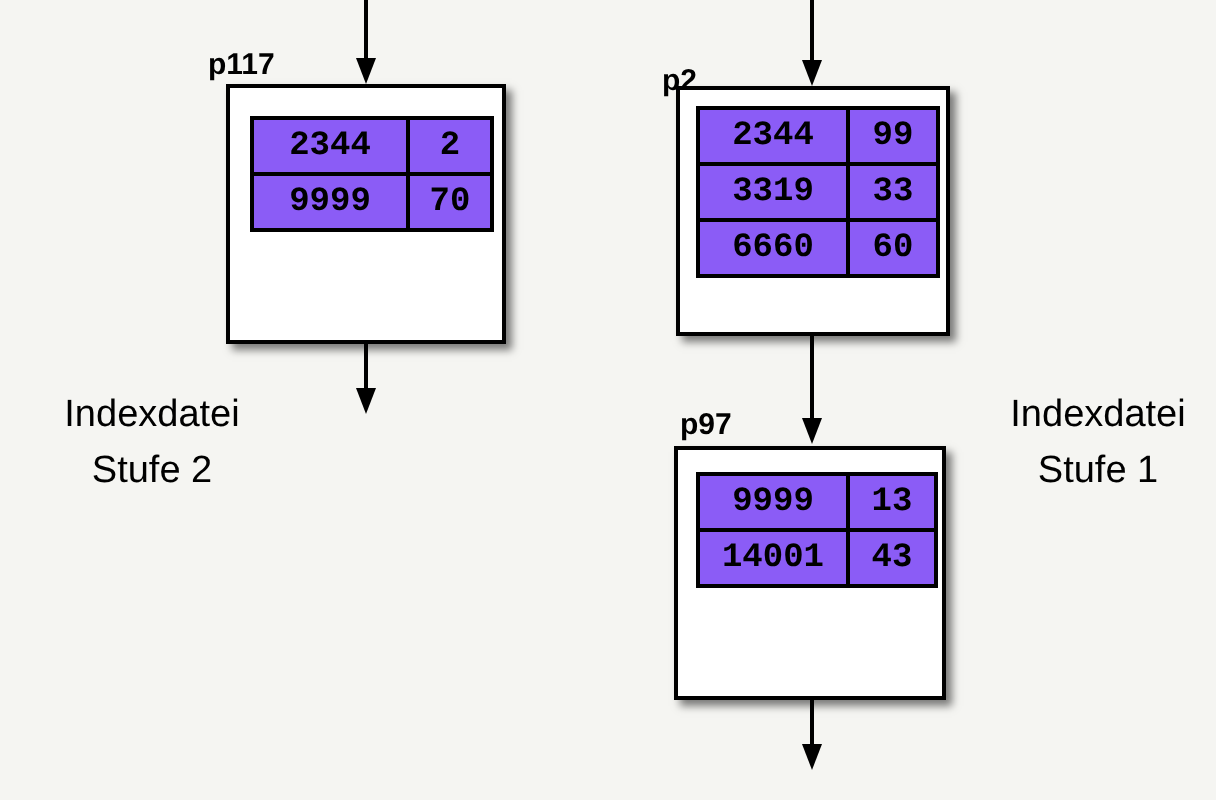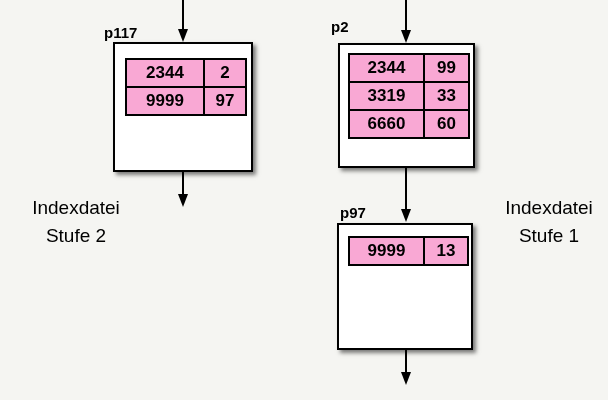--- a/index.html
+++ b/index.html
@@ -22,21 +22,22 @@
     position:absolute;
     font-size:15px;
     font-weight:bold;
     line-height:15px;
     white-space:nowrap;
   }
   table.idx-table {
     position:absolute;
     border-collapse:collapse;
     table-layout:fixed;
-    background:#f9a8d4;
+    background:#8b5cf6;
+    font-family:Liberation Mono, monospace;
   }
   table.idx-table td {
     border:2px solid #000;
     text-align:center;
     vertical-align:middle;
     font-size:17px;
     font-weight:bold;
     padding:0;
     height:26px;
   }
@@ -75,32 +76,32 @@
         <col style="width:78px">
         <col style="width:42px">
       </colgroup>
     <tbody>
       <tr>
         <td>2344</td>
         <td>2</td>
       </tr>
       <tr>
         <td>9999</td>
-        <td>97</td>
+        <td>70</td>
       </tr>
     </tbody>
   </table>
 
   <div class="vline" style="left:182px; top:0; height:30px;"></div>
   <div class="ahead" style="left:178px; top:29px;"></div>
 
   <div class="vline" style="left:182px; top:172px; height:23px;"></div>
   <div class="ahead" style="left:178px; top:194px;"></div>
 
-  <div class="node-label" style="left:331px; top:19px;">p2</div>
+  <div class="node-label" style="left:331px; top:33px;">p2</div>
 
   <div class="node-box" style="left:338px; top:43px; width:137px; height:125px;"></div>
 
   <table class="idx-table" style="left:348px; top:53px;">
     <colgroup>
         <col style="width:75px">
         <col style="width:45px">
       </colgroup>
     <tbody>
       <tr>
@@ -131,20 +132,24 @@
   <table class="idx-table" style="left:348px; top:236px;">
     <colgroup>
         <col style="width:75px">
         <col style="width:44px">
       </colgroup>
     <tbody>
       <tr>
         <td>9999</td>
         <td>13</td>
       </tr>
+      <tr>
+        <td>14001</td>
+        <td>43</td>
+      </tr>
     </tbody>
   </table>
 
   <div class="vline" style="left:405px; top:350px; height:23px;"></div>
   <div class="ahead" style="left:401px; top:372px;"></div>
 
   <div class="caption" style="left:14px; top:194px;">
     <div>Indexdatei</div>
     <div>Stufe 2</div>
   </div>

